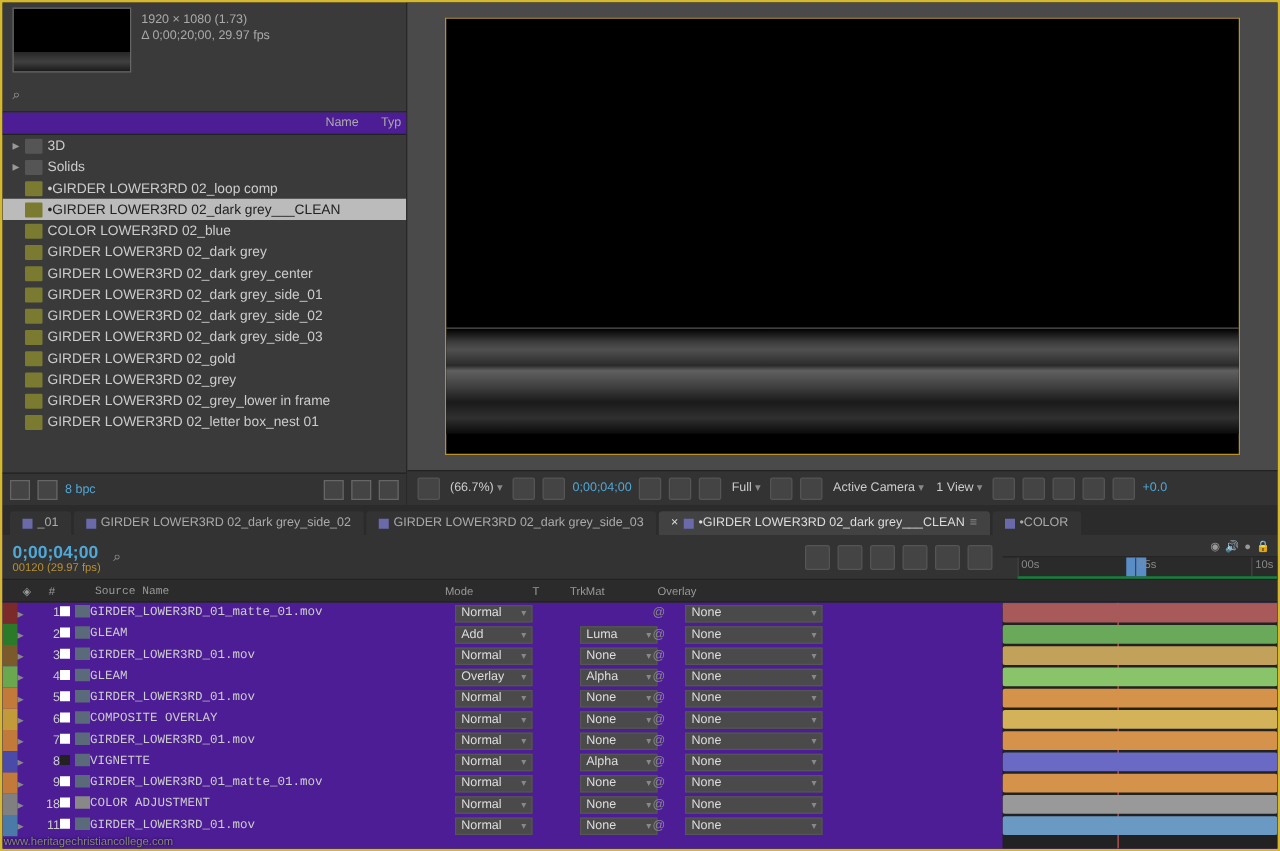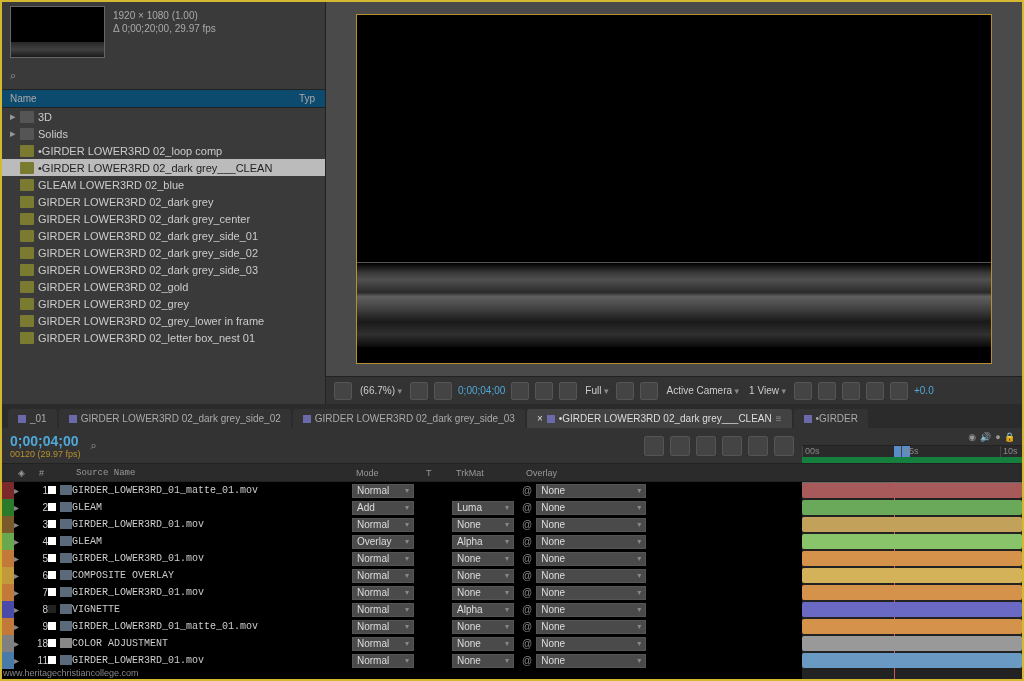--- a/index.html
+++ b/index.html
@@ -6,21 +6,21 @@
 body { background: #2a2a2a; color: #ccc; font-size: 11px; overflow: hidden; width: 1024px; height: 681px; border: 2px solid #d4b830; }
 
 .top-row { display: flex; height: 402px; }
 .proj-panel { width: 324px; background: #3a3a3a; display: flex; flex-direction: column; border-right: 1px solid #222; }
 .proj-thumb { height: 60px; padding: 4px 8px; display: flex; gap: 8px; }
 .proj-thumb-img { width: 95px; height: 52px; background: linear-gradient(to bottom,#000 0%,#000 70%,#282828 70%,#404040 85%,#1a1a1a 100%); border: 1px solid #666; }
 .proj-thumb-txt { font-size: 10px; color: #aaa; line-height: 1.3; padding-top: 3px; }
 .proj-search { padding: 6px 8px; display: flex; align-items: center; gap: 4px; border-bottom: 1px solid #222; }
 .proj-search input { flex: 1; background: transparent; border: none; color: #ccc; outline: none; }
 .mag { color: #999; }
-.proj-hdr { display: flex; background: #0c4a6e; border-bottom: 1px solid #222; font-size: 10px; color: #aaa; }
+.proj-hdr { display: flex; background: #4c1d95; border-bottom: 1px solid #222; font-size: 10px; color: #aaa; text-align: right; }
 .proj-hdr .c-name { flex: 1; padding: 3px 8px; }
 .proj-hdr .c-type { width: 30px; padding: 3px 4px; }
 .proj-list { flex: 1; overflow: hidden; }
 .proj-item { display: flex; align-items: center; padding: 1px 8px; height: 17px; font-size: 11px; cursor: pointer; }
 .proj-item.sel { background: #bbb; color: #222; }
 .proj-item .arrow { width: 10px; color: #999; }
 .proj-item .ico { width: 14px; height: 12px; margin-right: 4px; background: #666; border-radius: 1px; }
 .proj-item .ico.folder { background: #555; }
 .proj-item .ico.comp { background: #7a7a30; }
 .proj-footer { height: 26px; background: #333; display: flex; align-items: center; padding: 0 6px; gap: 6px; border-top: 1px solid #222; }
@@ -36,41 +36,41 @@
   background: linear-gradient(to bottom,transparent 0%,#3a3a3a 12%,#505050 20%,#2a2a2a 35%,#606060 40%,#404040 55%,#1a1a1a 70%,#303030 85%,#0a0a0a 100%);
   border-top: 1px solid #555; }
 .viewer-ctrls { height: 28px; background: #333; border-top: 1px solid #222; display: flex; align-items: center; padding: 0 8px; gap: 6px; font-size: 10px; }
 .viewer-ctrls .vctl { width: 18px; height: 18px; background: #444; border: 1px solid #555; border-radius: 2px; }
 .viewer-ctrls .zoomtxt { color: #ccc; padding: 0 2px; }
 .viewer-ctrls .timetxt { color: #4fa8d8; }
 .viewer-ctrls .dd { color: #ccc; padding: 0 2px; }
 .viewer-ctrls .dd::after { content: " ▾"; font-size: 9px; color: #888; }
 .viewer-ctrls .exp { color: #4fa8d8; }
 
-.timeline-panel { height: 275px; background: #000000; display: flex; flex-direction: column; }
+.timeline-panel { height: 275px; background: #4c1d95; display: flex; flex-direction: column; }
 .tl-tabs { height: 24px; background: #2b2b2b; display: flex; align-items: flex-end; padding-left: 6px; gap: 2px; overflow: hidden; }
 .tl-tab { padding: 4px 10px; background: #333; color: #aaa; font-size: 10px; border-radius: 3px 3px 0 0; display: flex; align-items: center; gap: 4px; cursor: pointer; white-space: nowrap; }
 .tl-tab.active { background: #424242; color: #ddd; }
 .tl-tab .tbico { width: 8px; height: 8px; background: #6a6aaa; }
 .tl-tab .menu { color: #888; }
 
 .tl-top { height: 36px; display: flex; background: #333; border-bottom: 1px solid #222; }
 .tl-left { width: 800px; display: flex; flex-direction: column; }
 .tl-topbar { display: flex; align-items: center; padding: 2px 8px; gap: 10px; height: 36px; }
 .tl-time { display: flex; flex-direction: column; }
 .tl-time .tc { color: #4fa8d8; font-size: 14px; font-weight: bold; }
 .tl-time .tcd { color: #b89030; font-size: 9px; }
 .tl-search { display: flex; align-items: center; flex: 0 0 180px; }
 .tl-search input { background: transparent; border: none; color: #ccc; outline: none; width: 150px; }
 .tl-toolbar { display: flex; gap: 6px; margin-left: auto; }
 .tl-toolbar .tbtn { width: 20px; height: 20px; background: #444; border: 1px solid #555; border-radius: 2px; }
 
 .tl-ruler-wrap { flex: 1; display: flex; flex-direction: column; }
 .tl-switches { height: 18px; display: flex; align-items: center; justify-content: flex-end; gap: 4px; padding: 0 6px; font-size: 9px; color: #999; border-bottom: 1px solid #222; }
-.tl-ruler { flex: 1; background: #2a2a2a; position: relative; font-size: 9px; color: #888; border-bottom: 6px solid #15803d; }
+.tl-ruler { flex: 1; background: #2a2a2a; position: relative; font-size: 9px; color: #888; border-bottom: 2px solid #15803d; margin-left: 12px; }
 .tl-ruler .tick { position: absolute; top: 0; height: 100%; border-left: 1px solid #444; padding-left: 2px; }
 .tl-ruler .cti { position: absolute; top: 0; bottom: 0; width: 16px; background: #5a8dc8; left: 42%; }
 
 .tl-hdr { height: 18px; background: #2b2b2b; display: flex; font-size: 9px; color: #999; border-bottom: 1px solid #222; }
 .tl-hdr > div { display: flex; align-items: center; padding: 0 4px; }
 .col-color { width: 12px; }
 .col-shy { width: 12px; }
 .col-num { width: 22px; text-align: right; justify-content: flex-end; }
 .col-label { width: 12px; }
 .col-src { width: 12px; }
@@ -88,21 +88,21 @@
 
 .layer-row { height: 17px; display: flex; align-items: center; font-size: 10px; color: #ccc; }
 .layer-row .col-color { height: 100%; }
 .lc0{background:#7a2a2a}.lc1{background:#2a7a2a}.lc2{background:#7a5a2a}.lc3{background:#6aa84f}.lc4{background:#c27a3a}.lc5{background:#c29a3a}.lc6{background:#c27a3a}.lc7{background:#4a4aa8}.lc8{background:#c27a3a}.lc9{background:#808080}.lc10{background:#4a7aa8}
 .layer-row .col-shy > span { color: #888; }
 .layer-row .col-num { color: #ccc; }
 .layer-row .col-label .sw { width: 8px; height: 8px; background: #fff; display: inline-block; }
 .layer-row .col-label .sw.dark { background: #222; }
 .layer-row .col-src .ico { width: 12px; height: 10px; background: #5a6a7a; display: inline-block; }
 .layer-row .col-src .ico.adj { background: #888; }
-.layer-row .dd { background: #4a4a4a; color: #ddd; padding: 0 4px; height: 14px; display: flex; align-items: center; justify-content: space-between; width: 62px; border: 1px solid #555; cursor: pointer; }
+.layer-row .dd { background: #4a4a4a; color: #ddd; padding: 0 4px; height: 14px; display: flex; align-items: center; justify-content: space-between; width: 62px; border: 1px solid #555; cursor: pointer; margin-left: 12px; }
 .layer-row .dd::after { content: "▾"; font-size: 8px; color: #888; }
 .layer-row .col-parent { display: flex; gap: 4px; align-items: center; }
 .layer-row .col-parent .pick { color: #888; }
 .layer-row .col-parent .dd { width: 110px; }
 
 .bar-row { height: 17px; position: relative; }
 .bar { position: absolute; top: 1px; bottom: 1px; left: 0; right: 0; border-radius: 2px; }
 .b0{background:#a85a5a}.b1{background:#6aa85a}.b2{background:#c2a25a}.b3{background:#8ac46a}.b4{background:#d4924a}.b5{background:#d4b25a}.b6{background:#d4924a}.b7{background:#6a6ac4}.b8{background:#d4924a}.b9{background:#999}.b10{background:#6a9ac4}
 
 .watermark { position: absolute; bottom: 3px; left: 3px; font-size: 9px; color: #888; z-index: 10; text-shadow: 0 0 2px #000; }
@@ -110,21 +110,21 @@
 </head>
 <body>
 
 <div class="watermark">www.heritagechristiancollege.com</div>
 
 <div class="top-row">
   <div class="proj-panel">
     <div class="proj-thumb">
       <div class="proj-thumb-img"></div>
       <div class="proj-thumb-txt">
-        <div>1920 × 1080 (1.00)</div>
+        <div>1920 × 1080 (1.73)</div>
         <div>Δ 0;00;20;00, 29.97 fps</div>
       </div>
     </div>
     <div class="proj-search">
       <span class="mag">⌕</span>
       <input placeholder="" style="">
     </div>
     <div class="proj-hdr">
       <div class="c-name">Name</div>
       <div class="c-type">Typ</div>
@@ -146,21 +146,21 @@
           <span>•GIRDER LOWER3RD 02_loop comp</span>
         </div>
         <div class="proj-item sel">
           <span class="arrow"></span>
           <span class="ico comp"></span>
           <span>•GIRDER LOWER3RD 02_dark grey___CLEAN</span>
         </div>
         <div class="proj-item">
           <span class="arrow"></span>
           <span class="ico comp"></span>
-          <span>GLEAM LOWER3RD 02_blue</span>
+          <span>COLOR LOWER3RD 02_blue</span>
         </div>
         <div class="proj-item">
           <span class="arrow"></span>
           <span class="ico comp"></span>
           <span>GIRDER LOWER3RD 02_dark grey</span>
         </div>
         <div class="proj-item">
           <span class="arrow"></span>
           <span class="ico comp"></span>
           <span>GIRDER LOWER3RD 02_dark grey_center</span>
@@ -194,20 +194,29 @@
           <span class="arrow"></span>
           <span class="ico comp"></span>
           <span>GIRDER LOWER3RD 02_grey_lower in frame</span>
         </div>
         <div class="proj-item">
           <span class="arrow"></span>
           <span class="ico comp"></span>
           <span>GIRDER LOWER3RD 02_letter box_nest 01</span>
         </div>
       </div>
+    <div class="proj-footer">
+      <div class="sq"></div>
+      <div class="sq"></div>
+      <span class="bpc">8 bpc</span>
+      <span class="spacer"></span>
+      <div class="ctrl"></div>
+      <div class="ctrl"></div>
+      <div class="ctrl"></div>
+    </div>
   </div>
 
   <div class="viewer-panel">
     <div class="viewer-canvas">
       <div class="viewer-inner">
         <div class="viewer-girder"></div>
       </div>
     </div>
     <div class="viewer-ctrls">
       <div class="vctl"></div>
@@ -248,21 +257,21 @@
         <span>GIRDER LOWER3RD 02_dark grey_side_03</span>
       </div>
       <div class="tl-tab active">
         <span>×</span>
         <span class="tbico"></span>
         <span>•GIRDER LOWER3RD 02_dark grey___CLEAN</span>
         <span class="menu">≡</span>
       </div>
       <div class="tl-tab">
         <span class="tbico"></span>
-        <span>•GIRDER</span>
+        <span>•COLOR</span>
       </div>
     </div>
 
   <div class="tl-top">
     <div class="tl-left">
       <div class="tl-topbar">
         <div class="tl-time">
           <span class="tc">0;00;04;00</span>
           <span class="tcd">00120 (29.97 fps)</span>
         </div>

